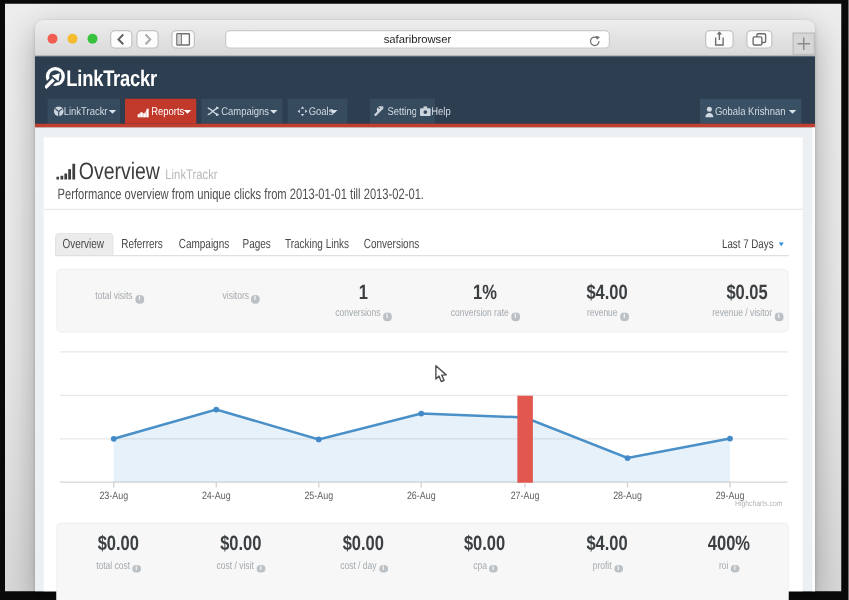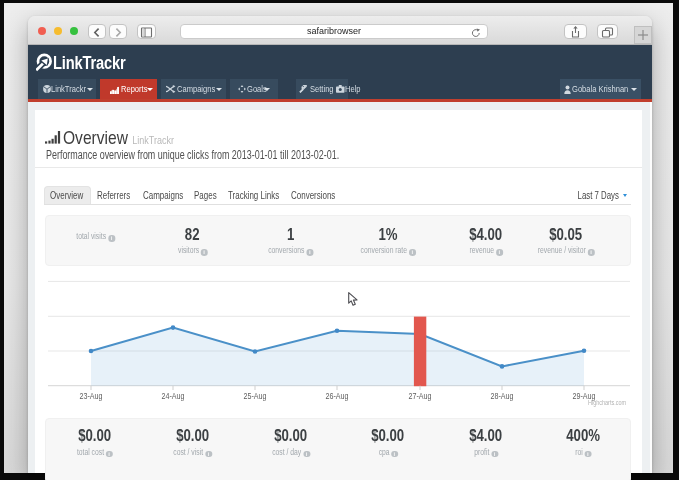--- a/index.html
+++ b/index.html
@@ -230,36 +230,35 @@
       <div class="abs" style="left:480px;top:87.5px;width:111px;text-align:right;font-size:10px;color:#444;white-space:nowrap;">
         <span style="display:inline-block;transform:scaleX(0.78);transform-origin:right;">Last 7 Days</span>
       </div>
       <div class="abs caret" style="left:591.5px;top:91.5px;border-top-color:#2e8fd8;border-left-width:2.5px;border-right-width:2.5px;"></div>
 
       <div class="statpanel" style="top:112.5px;">
         <div class="col" style="left:-0.2px;top:11px;">
             <div class="l"><span class="t">total visits <span class="info">i</span></span></div>
           </div>
         <div class="col" style="left:97.5px;top:11px;">
-            <div class="v"><span>82</span></div>
             <div class="l"><span class="t">visitors <span class="info">i</span></span></div>
           </div>
         <div class="col" style="left:195.2px;top:11px;">
             <div class="v"><span>1</span></div>
             <div class="l"><span class="t">conversions <span class="info">i</span></span></div>
           </div>
         <div class="col" style="left:292.8px;top:11px;">
             <div class="v"><span>1%</span></div>
             <div class="l"><span class="t">conversion rate <span class="info">i</span></span></div>
           </div>
         <div class="col" style="left:390.5px;top:11px;">
             <div class="v"><span>$4.00</span></div>
             <div class="l"><span class="t">revenue <span class="info">i</span></span></div>
           </div>
-        <div class="col" style="left:471px;top:11px;">
+        <div class="col" style="left:503px;top:11px;">
             <div class="v"><span>$0.05</span></div>
             <div class="l"><span class="t">revenue / visitor <span class="info">i</span></span></div>
           </div>
       </div>
 
       <svg class="abs" style="left:17px;top:164px;" width="590" height="151" viewBox="0 0 590 151">
         <line x1="3" y1="15.4" x2="585" y2="15.4" stroke="#e7e7e7" stroke-width="1"></line>
         <line x1="3" y1="50.3" x2="585" y2="50.3" stroke="#e7e7e7" stroke-width="1"></line>
         <line x1="3" y1="85" x2="585" y2="85" stroke="#e7e7e7" stroke-width="1"></line>
         <line x1="3" y1="119.7" x2="585" y2="119.7" stroke="#d5d5d5" stroke-width="1"></line>

